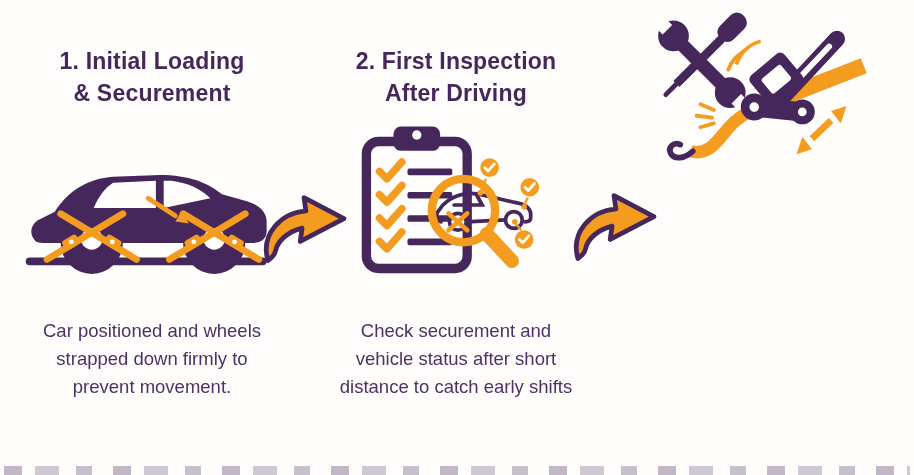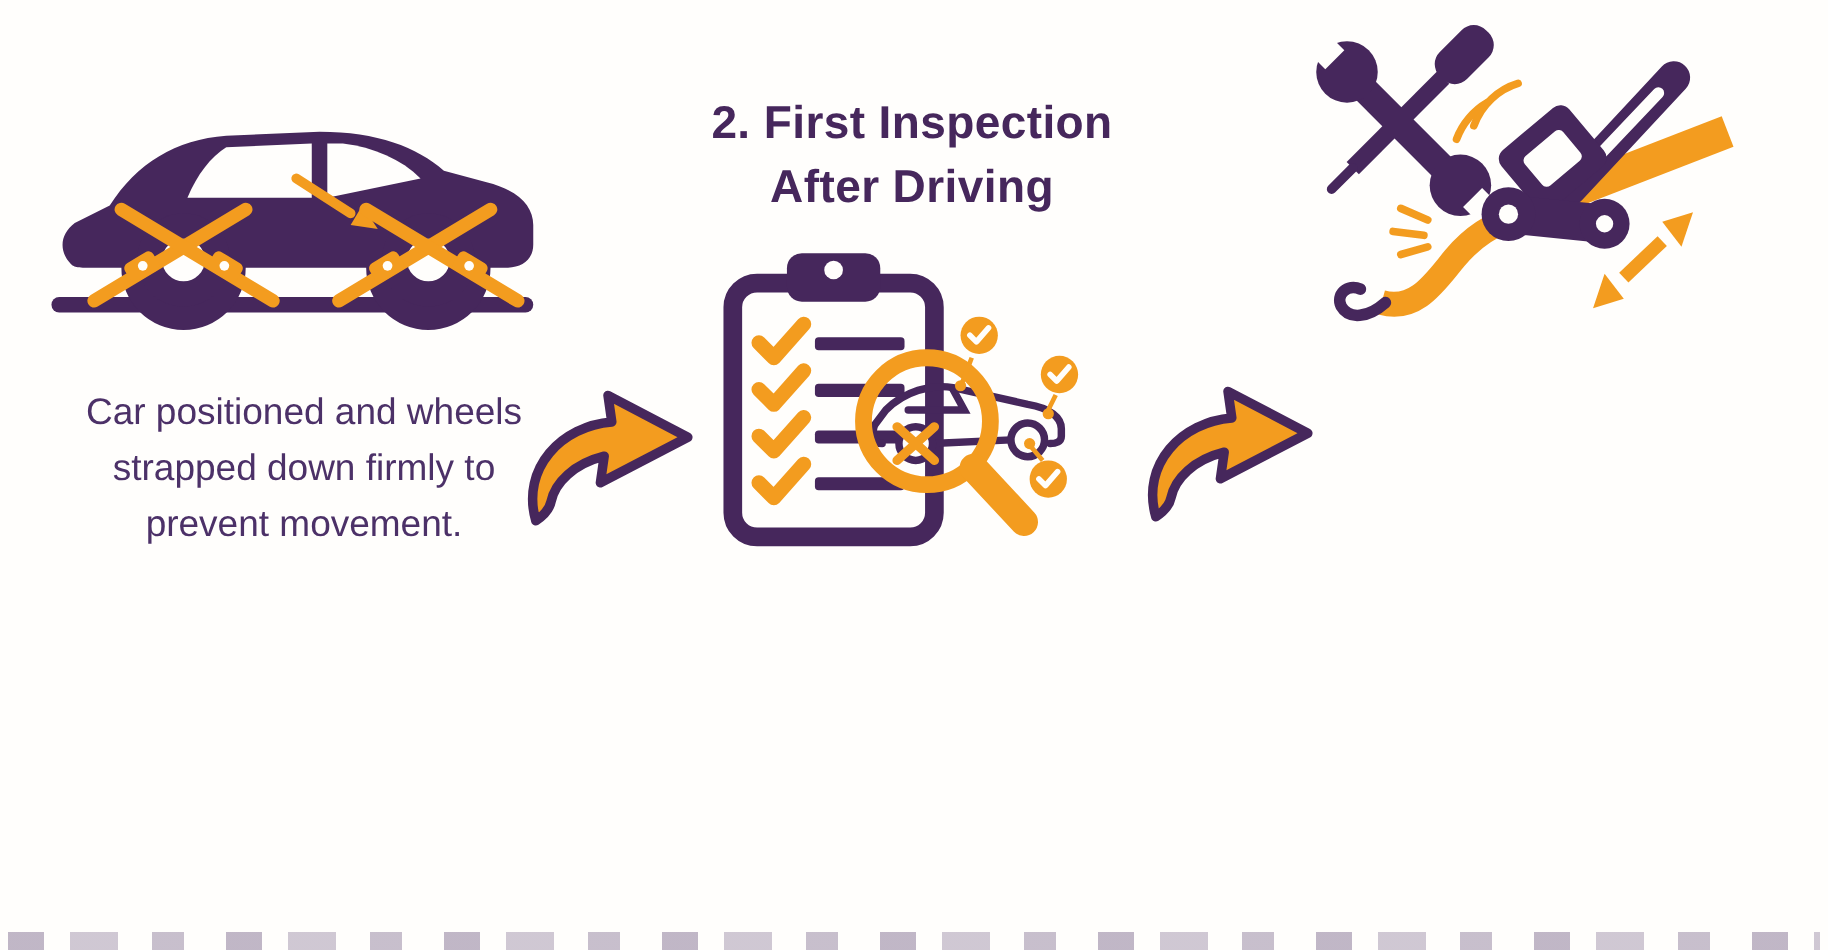--- a/index.html
+++ b/index.html
@@ -9,21 +9,21 @@
   }
   .infographic{position:relative;width:914px;height:475px;}
   .columns{display:flex;}
   .step{width:304px;display:flex;flex-direction:column;align-items:center;}
   .step-title{
     margin:46px 0 0;font-size:23px;line-height:1.38;font-weight:bold;
     color:#46275C;text-align:center;white-space:pre-line;letter-spacing:.2px;
   }
   .icon-wrap{height:172px;margin-top:10px;display:flex;align-items:center;justify-content:center;}
   .step-desc{
-    margin:10px 0 0;font-size:18.5px;line-height:1.5;color:#4C3168;
+    margin:26px 0 0;font-size:18.5px;line-height:1.5;color:#4C3168;
     text-align:center;white-space:pre-line;
   }
   .connector{position:absolute;width:96px;height:76px;}
   #connector-1{left:256px;top:192px;}
   #connector-2{left:566px;top:190px;}
   .cropped-row{
     position:absolute;left:4px;right:4px;bottom:0;height:9px;
     background:repeating-linear-gradient(90deg,
       rgba(72,45,95,.34) 0 18px, transparent 18px 31px,
       rgba(72,45,95,.26) 31px 55px, transparent 55px 72px,
@@ -31,20 +31,22 @@
   }
 </style>
 </head>
 <body>
 
 <div class="infographic">
 
   <div class="columns">
 
     <section class="step">
+      <h2 class="step-title">1. Initial Loading
+&amp; Securement</h2>
       <div class="icon-wrap">
         <svg width="272" height="146" viewBox="0 0 280 150">
 
           <rect x="10" y="129" width="248" height="8" rx="4" fill="#46275C"></rect>
 
           <g>
             <path fill="#46275C" d="M 20 112 C 14 106 14 97 22 91 L 40 82
               C 54 60 74 48 100 46 L 148 44 C 178 44 198 52 212 64
               L 234 70 C 250 74 258 82 258 92 L 258 102 C 258 110 252 114 244 114
               L 236 114 A 32 32 0 0 1 172 114 L 110 114 A 32 32 0 0 1 46 114
@@ -141,20 +143,23 @@
               <circle cx="199" cy="71" r="10" fill="#F39C1F"></circle>
               <path d="M 194 71 L 197.5 74.5 L 204 67" stroke="#FFFEFC" stroke-width="3" fill="none" stroke-linecap="round" stroke-linejoin="round"></path>
             </g>
             <g>
               <circle cx="193" cy="127" r="10" fill="#F39C1F"></circle>
               <path d="M 188 127 L 191.5 130.5 L 198 123" stroke="#FFFEFC" stroke-width="3" fill="none" stroke-linecap="round" stroke-linejoin="round"></path>
             </g>
           </g>
         </svg>
       </div>
+      <p class="step-desc">Check securement and
+vehicle status after short
+distance to catch early shifts</p>
     </section>
 
     <section class="step">
       <div class="icon-wrap">
         <svg width="254" height="173" viewBox="0 0 264 180">
 
           <g>
             <line x1="50" y1="35" x2="93" y2="78" stroke="#46275C" stroke-width="14"></line>
             <circle cx="42" cy="27" r="16" fill="#46275C"></circle>
             <rect x="22" y="8" width="16" height="14" fill="#FFFEFC" transform="rotate(45 30 15)"></rect>

